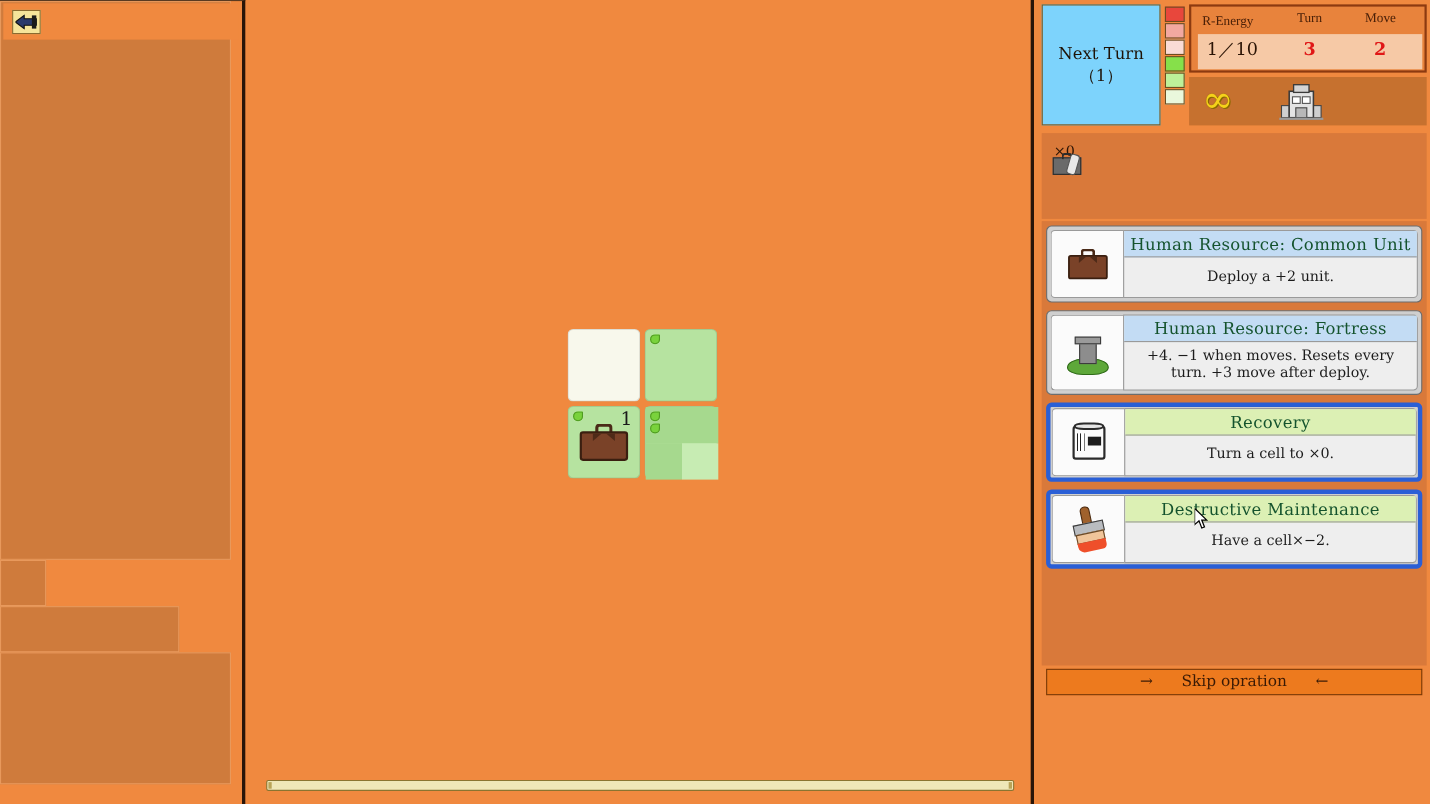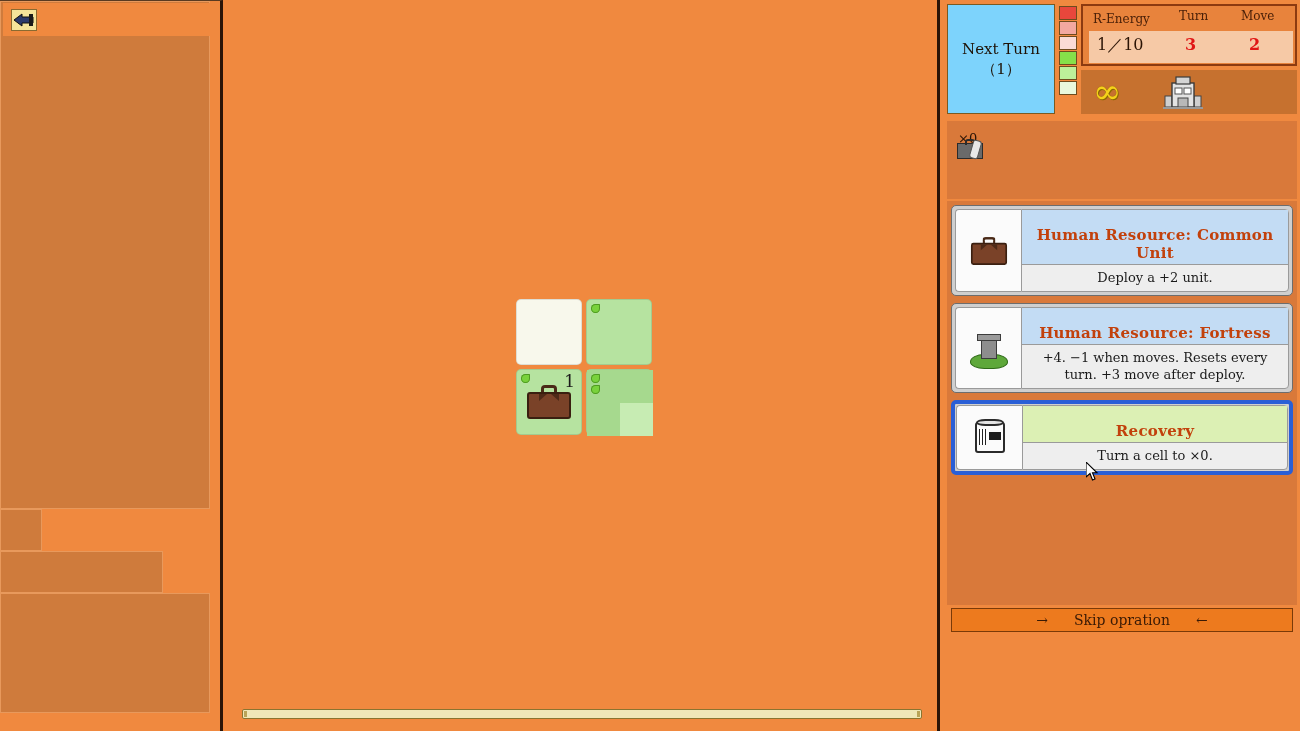--- a/index.html
+++ b/index.html
@@ -134,21 +134,21 @@
     width: 18px; height: 14px;
     border: 1px solid #6e4c1e;
     margin-bottom: 1px;
   }
   #stats-box {
     position: absolute; left: 134px; top: 0; width: 216px; height: 62px;
     background: #e8833c;
     border: 2px solid #8c3a10;
   }
   .stats-head {
-    position: absolute; left: 0; top: 2px; width: 100%; height: 22px;
+    position: absolute; left: 0; top: 2px; width: 100%; height: 22px; font-family: Liberation Serif, serif;
   }
   .stats-head span {
     position: absolute; color: #4a2008; font-size: 12px;
   }
   .sh-re { left: 10px; top: 4px; font-size: 11px; }
   .sh-turn { left: 96px; top: 1px; font-size: 15px; }
   .sh-move { left: 158px; top: 1px; font-size: 15px; }
   .stats-vals {
     position: absolute; left: 6px; top: 25px; width: 204px; height: 32px;
     background: #f6c9a6;
@@ -216,25 +216,24 @@
   .card-body {
     flex: 1 1 auto;
     border: 1px solid #9a9a9a;
     border-radius: 0 4px 4px 0;
     background: #eeeeee;
     display: flex; flex-direction: column;
   }
   .card-title {
     text-align: center;
     font-size: 15px;
-    color: #c2410c;
-    padding: 16px 0 2px 0;
+    color: #14532d;
+    padding: 3px 0 2px 0;
     border-bottom: 1px solid #9a9a9a;
     letter-spacing: 0.3px;
-    font-weight: bold;
   }
   .card-title.blue { background: #c3dcf4; }
   .card-title.green { background: #dcf0b4; }
   .card-desc {
     flex: 1 1 auto;
     display: flex; align-items: center; justify-content: center;
     text-align: center;
     font-size: 13px;
     color: #1b1b1b;
     padding: 5px 6px;
@@ -450,20 +449,34 @@
               <div class="bars"></div>
               <div class="lbl"></div>
             </div>
         </div>
         <div class="card-body">
           <div class="card-title green">Recovery</div>
           <div class="card-desc">Turn a cell to ×0.</div>
         </div>
       </div>
 
+      <div class="card selected">
+        <div class="card-icon">
+          <div class="brush">
+              <div class="hdl"></div>
+              <div class="fer"></div>
+              <div class="br"></div>
+              <div class="pnt"></div>
+            </div>
+        </div>
+        <div class="card-body">
+          <div class="card-title green">Destructive Maintenance</div>
+          <div class="card-desc">Have a cell×−2.</div>
+        </div>
+      </div>
 
     </div>
 
     <div id="skip-btn">
       <span>→</span>
       <span>Skip opration</span>
       <span>←</span>
     </div>
 
   </div>

